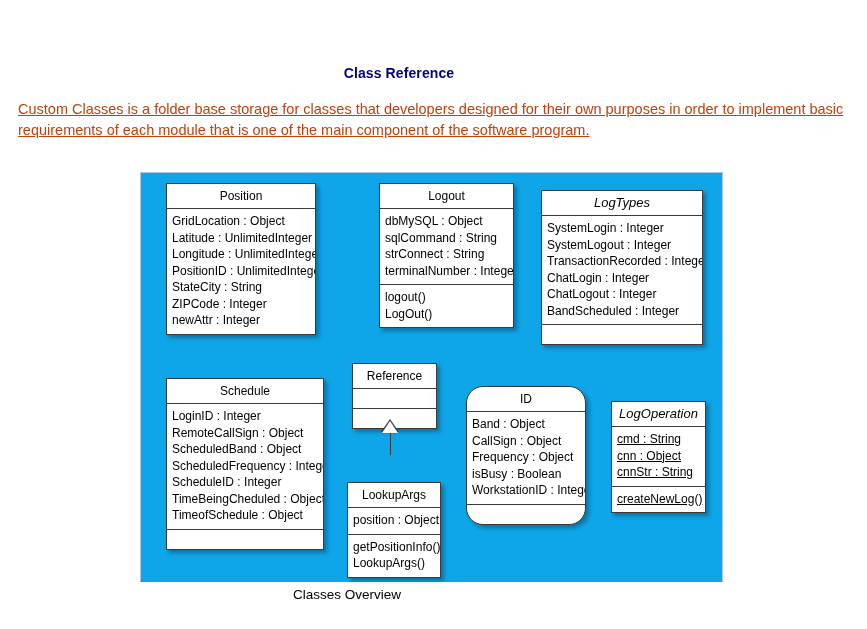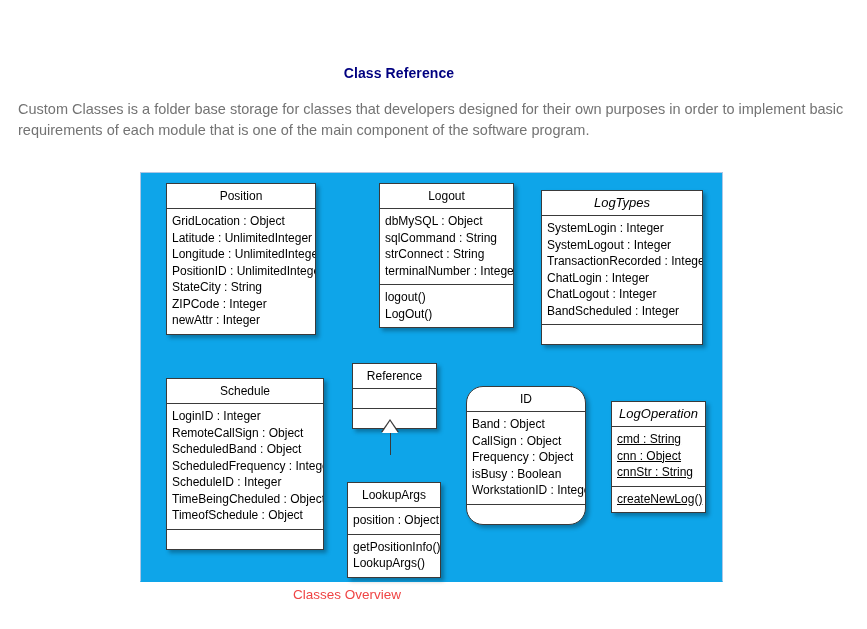--- a/index.html
+++ b/index.html
@@ -28,21 +28,22 @@
     color: #000080;
     letter-spacing: 0.1px;
   }
   .doc-para {
     position: absolute;
     left: 18px;
     top: 99px;
     width: 832px;
     font-size: 14.5px;
     line-height: 21px;
-    color: #737373;
+    color: #c2410c;
+    text-decoration: underline;
   }
 
   
   .diagram-frame {
     position: absolute;
     left: 140px;
     top: 172px;
     width: 583px;
     height: 410px;
     border: 1px solid #adc6e5;
@@ -113,21 +114,21 @@
   }
 
   
   .figure-caption {
     position: absolute;
     left: 0;
     top: 587px;
     width: 694px;
     text-align: center;
     font-size: 13.5px;
-    color: #ef4444;
+    color: #000000;
   }
 </style>
 </head>
 <body>
 
 <div class="doc-title">Class Reference</div>
 
 <div class="doc-para">Custom Classes is a folder base storage for classes that developers designed for their own purposes in order to implement basic requirements of each module that is one of the main component of the software program.</div>
 
 <div class="diagram-frame">

